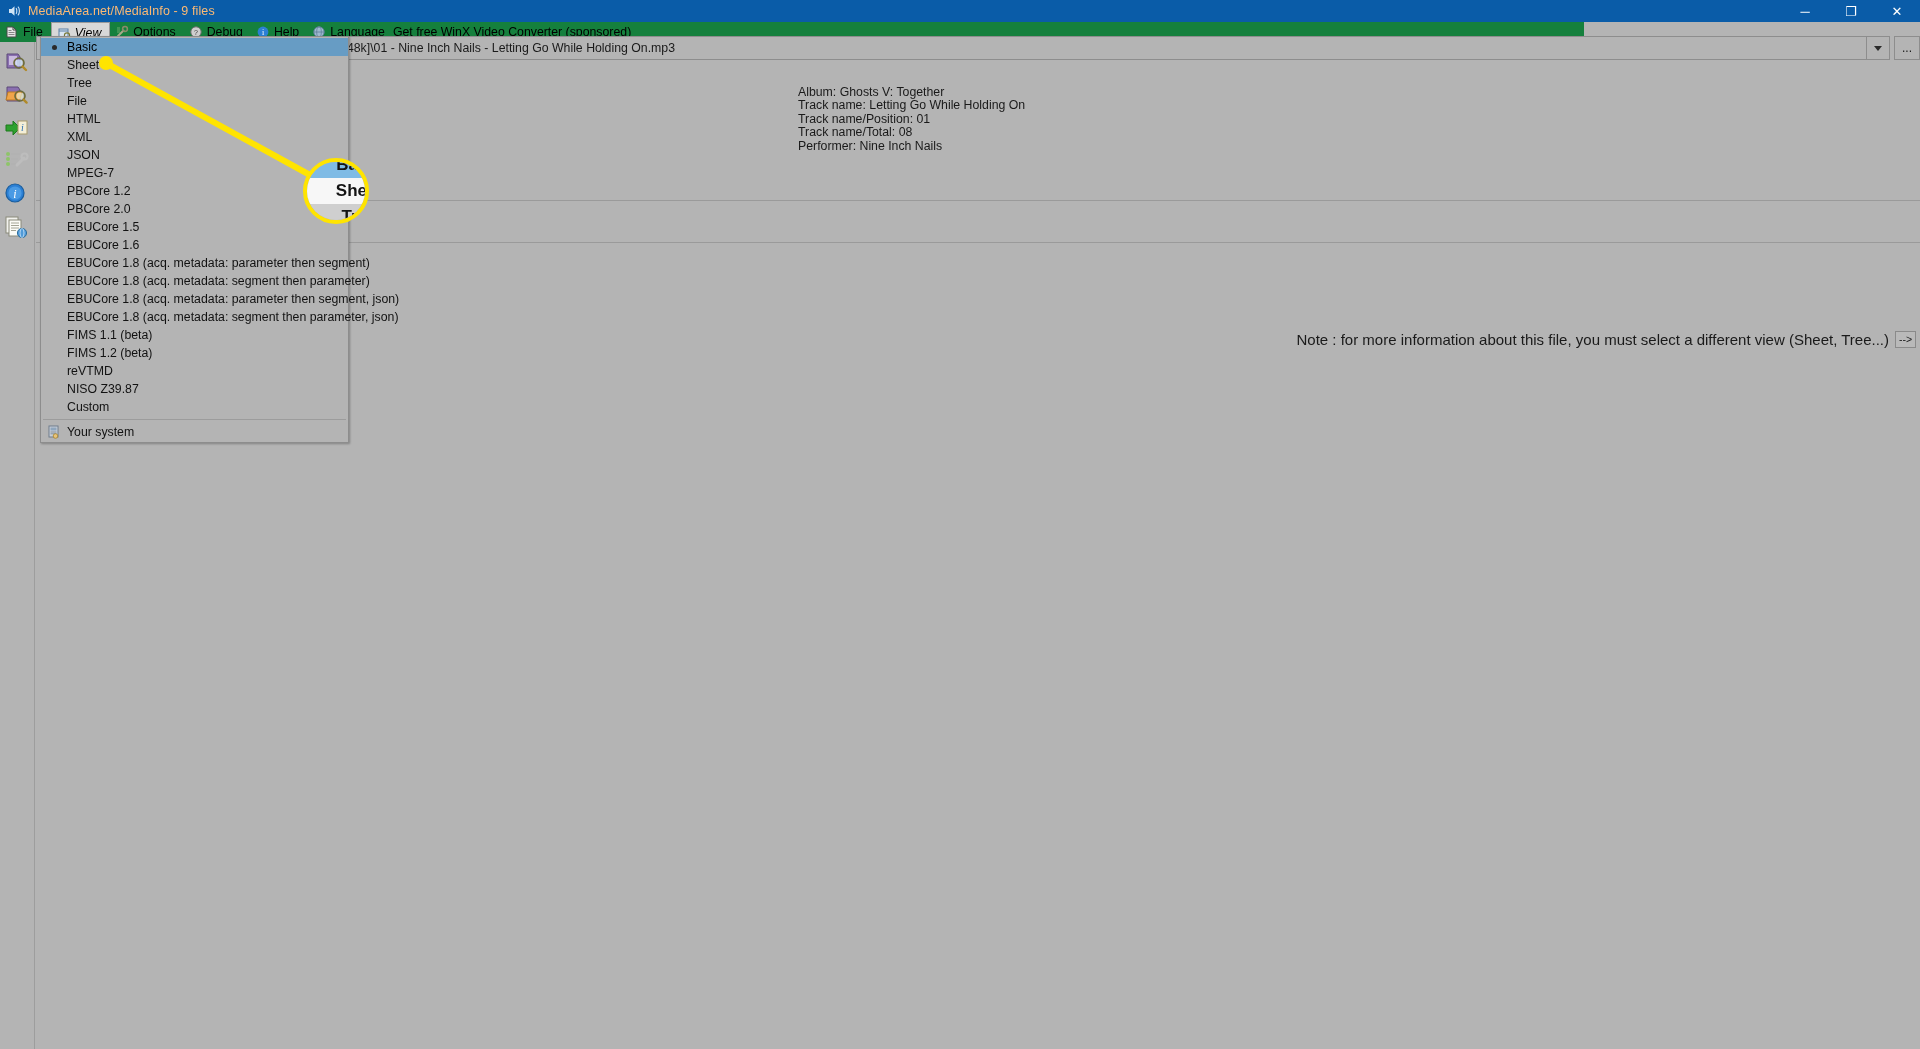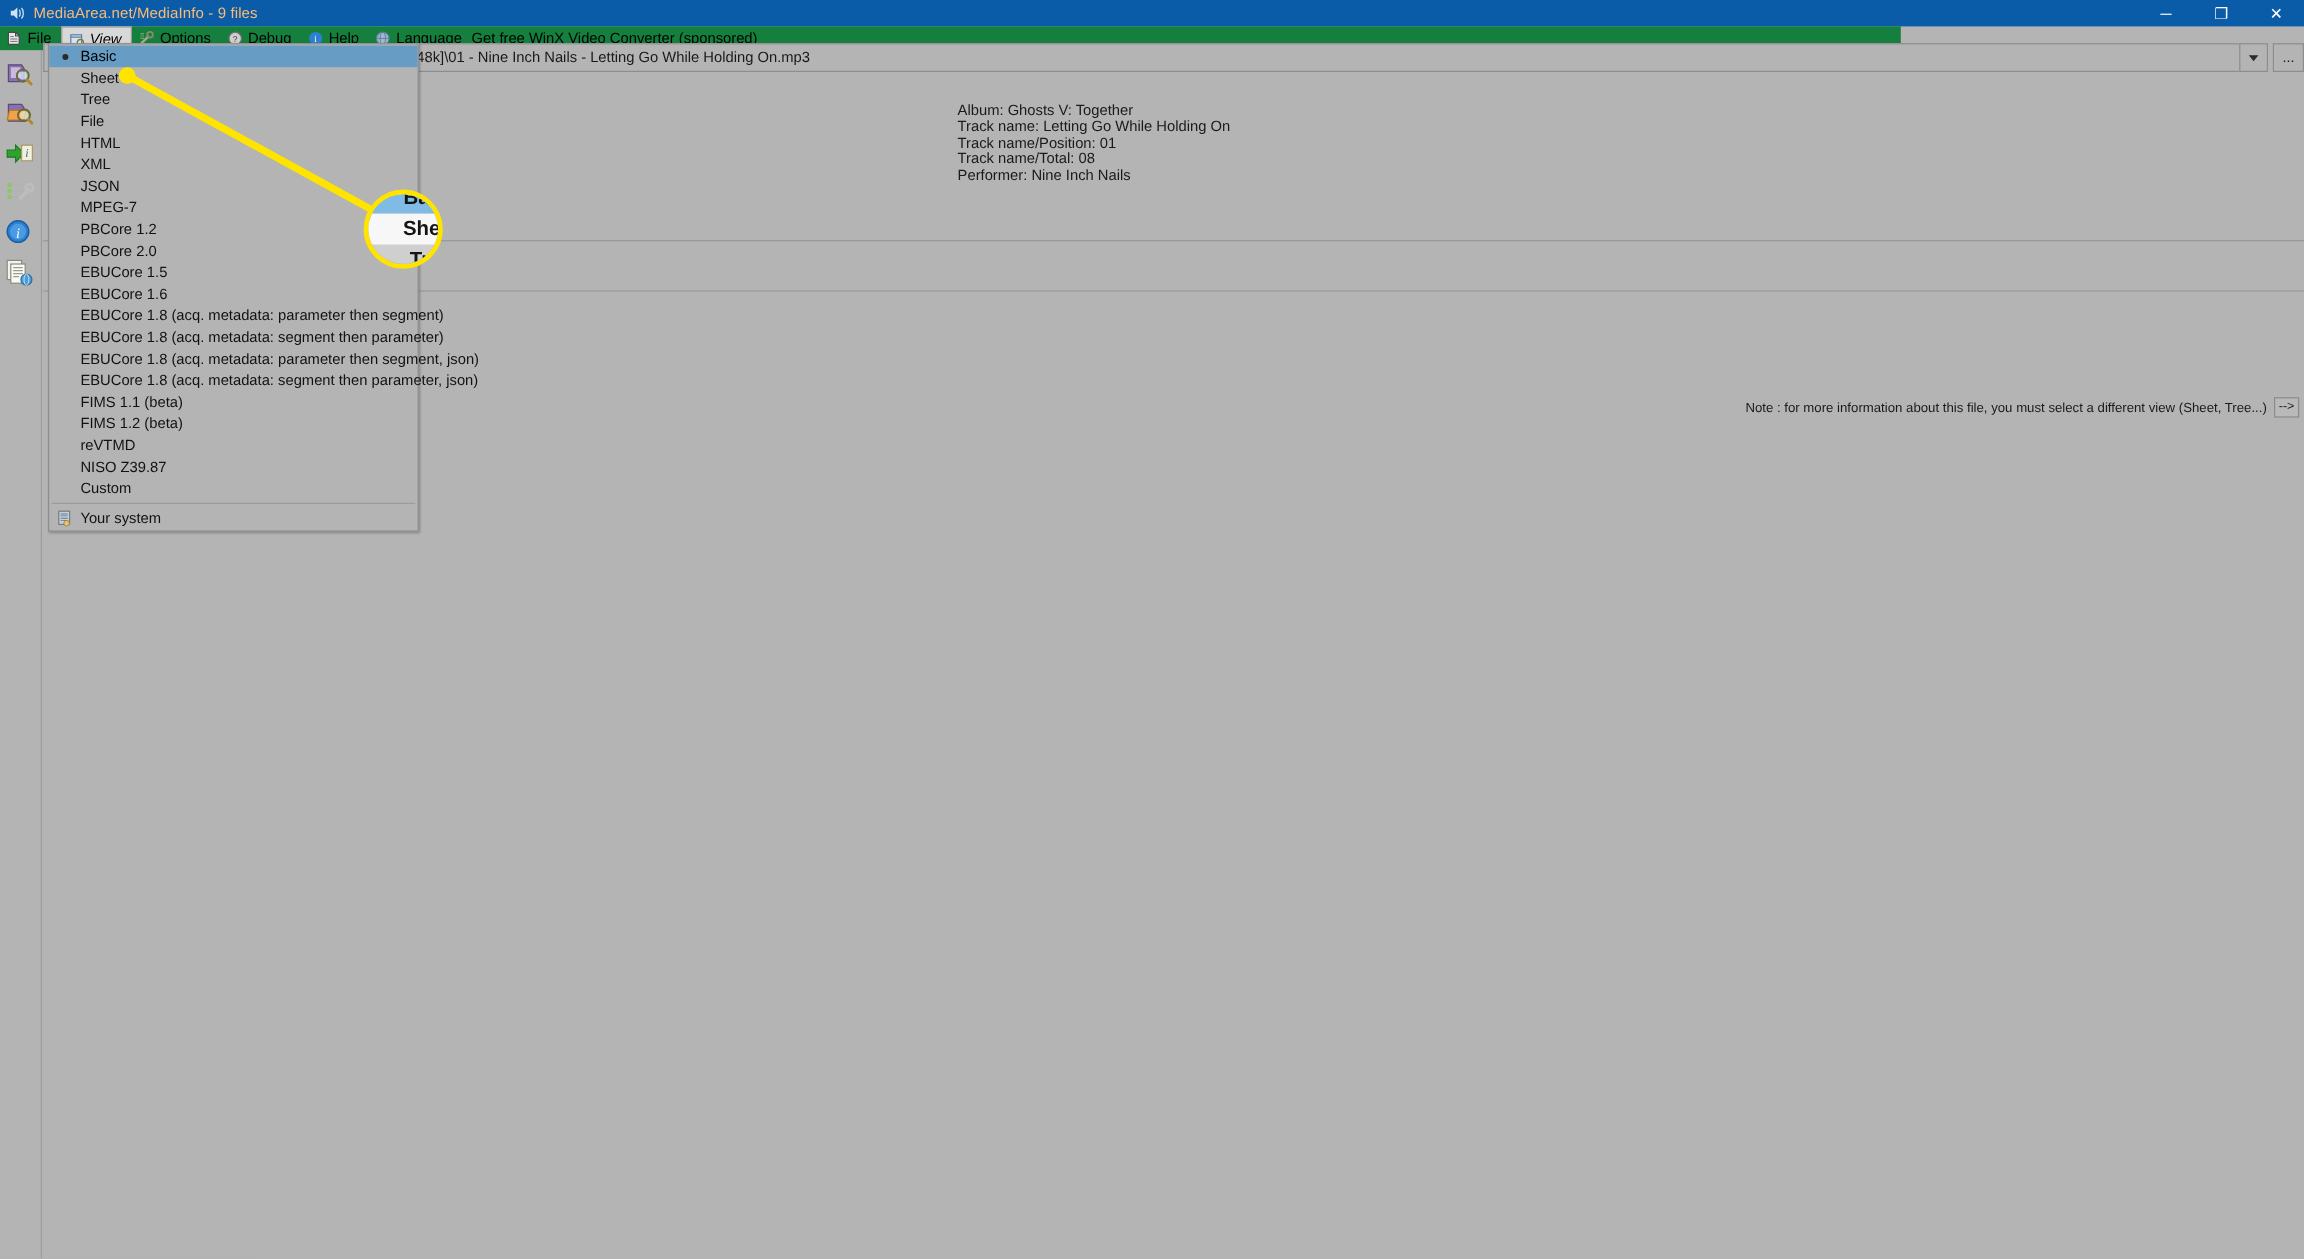--- a/index.html
+++ b/index.html
@@ -190,21 +190,21 @@
 
   
   #noterow {
     position: absolute;
     right: 4px; top: 289px;
     display: flex;
     align-items: center;
     gap: 6px;
   }
   #notetext {
-    font-size: 11px;
+    font-size: 15px;
     color: #1a1a1a;
     white-space: nowrap;
     text-align: right;
   }
   #note-more {
     width: 19px; height: 15px;
     border: 1px solid #8a8a8a;
     background: #b9b9b9;
     font-size: 10.5px;
     color: #1a1a1a;

